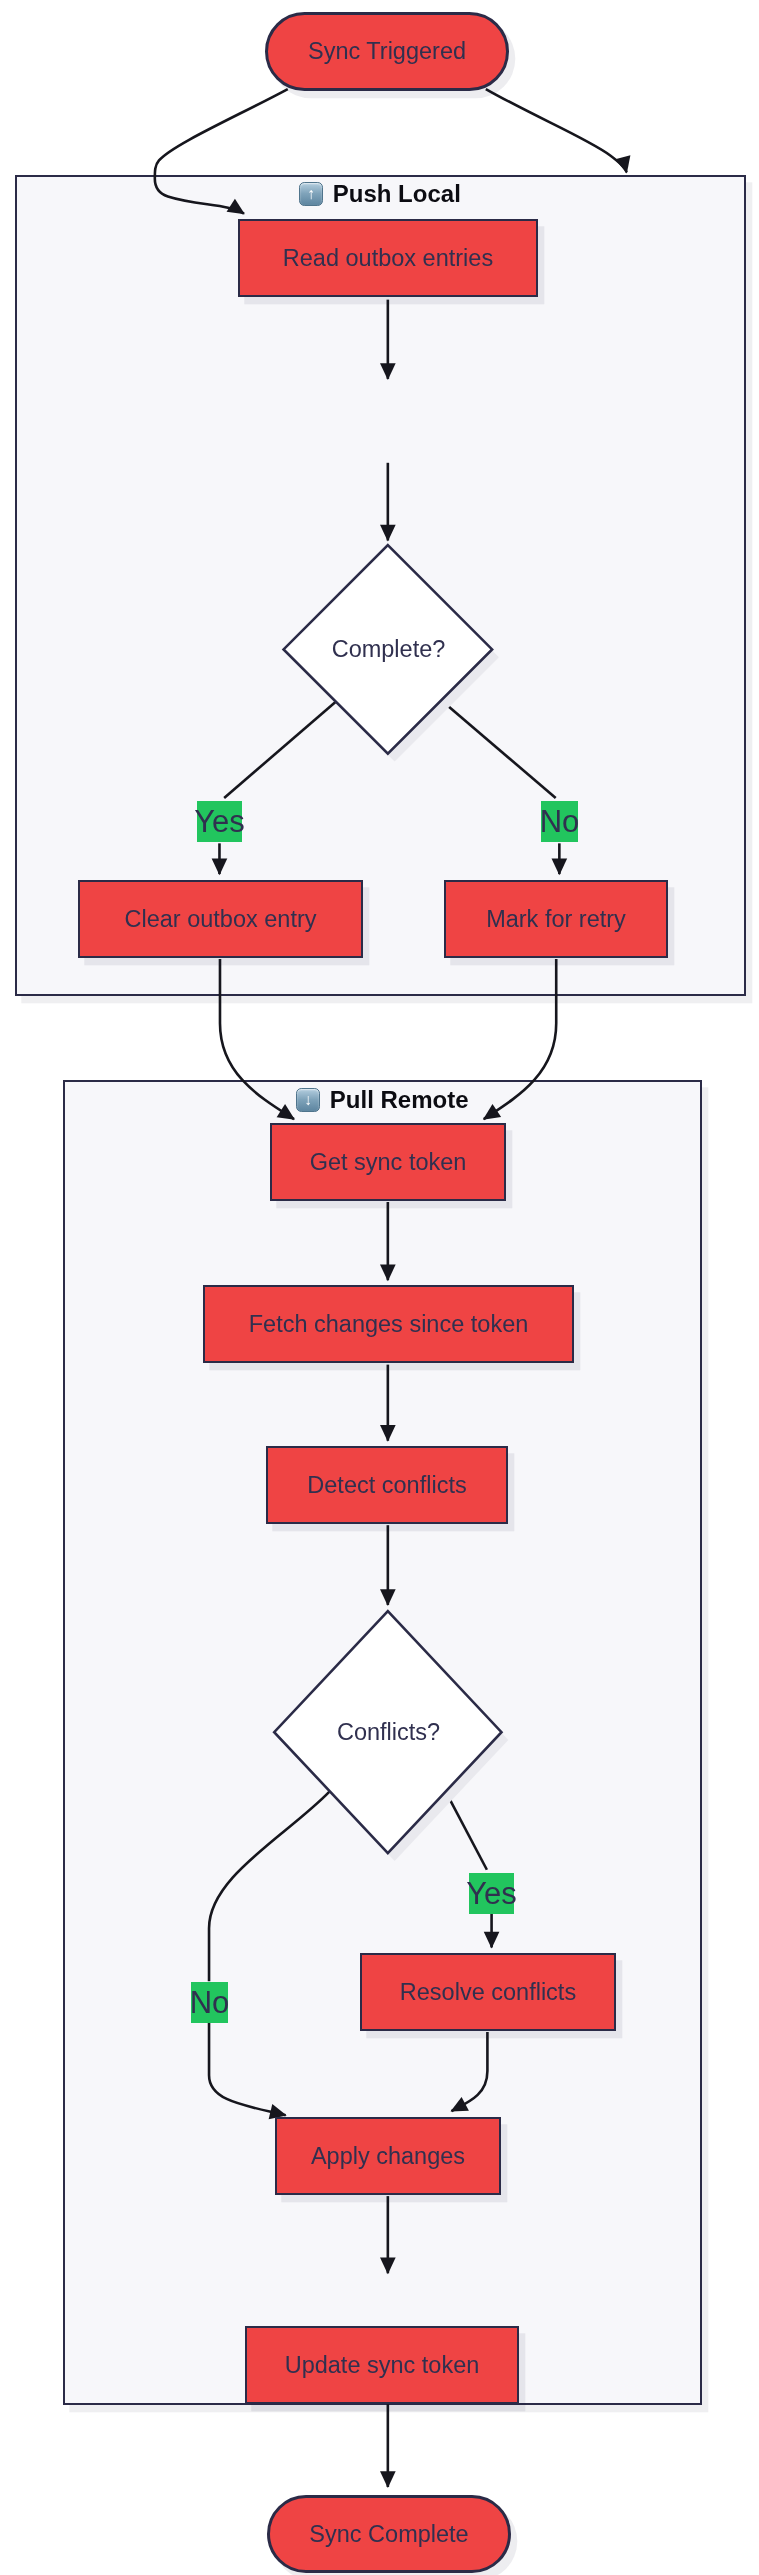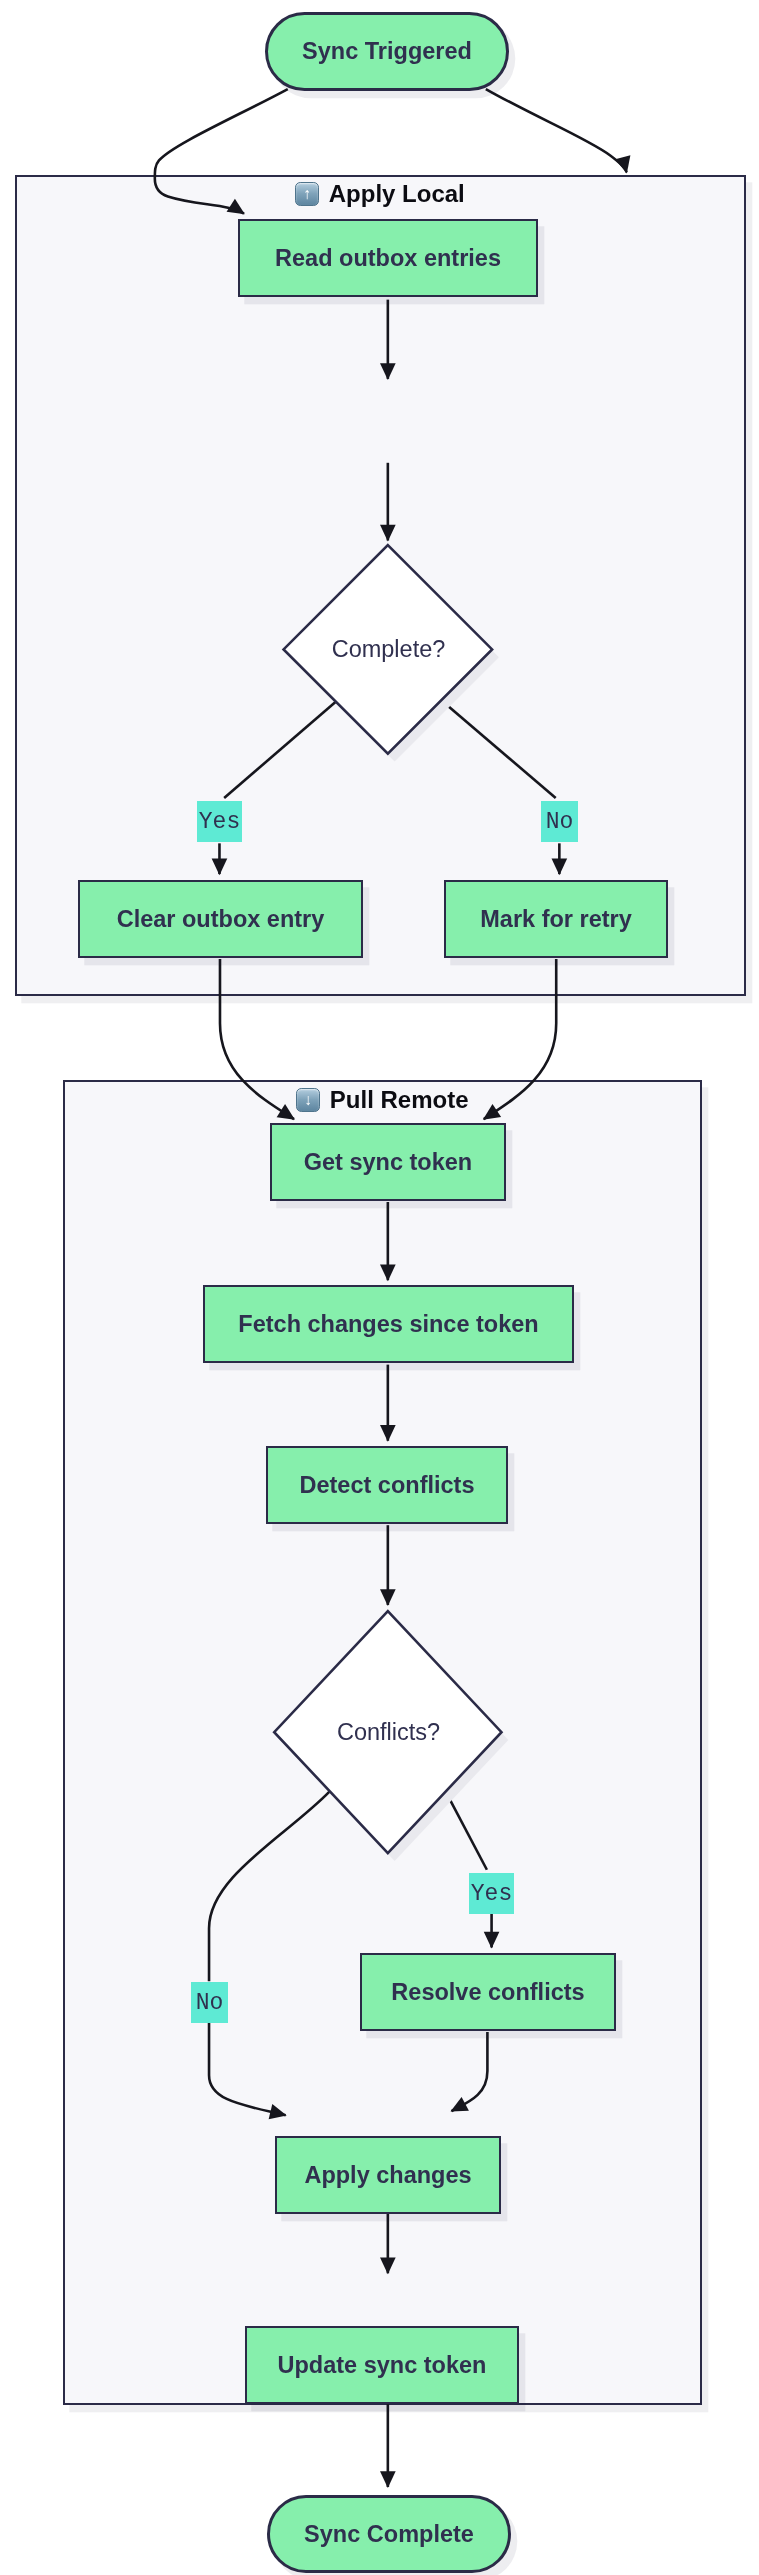--- a/index.html
+++ b/index.html
@@ -16,48 +16,48 @@
     font-size:24px;font-weight:600;color:#0c0c12;
   }
   .sg-icon{
     width:24px;height:24px;border-radius:5.2px;flex:0 0 auto;
     background:linear-gradient(180deg,#b3cddf 0%,#7fa3ba 48%,#5d85a0 100%);
     border:1px solid #4f748c;color:#ffffff;font-size:15.6px;font-weight:bold;
     display:flex;align-items:center;justify-content:center;
     box-shadow:inset 0 1px 1.6px rgba(255,255,255,0.65);box-sizing:border-box;
   }
   .node{
-    position:absolute;background:#86efac;border:2.1px solid #2b2b47;box-sizing:border-box;
+    position:absolute;background:#ef4444;border:2.1px solid #2b2b47;box-sizing:border-box;
     display:flex;align-items:center;justify-content:center;text-align:center;
-    font-size:23.5px;font-weight:700;color:#30304f;
+    font-size:23.5px;font-weight:400;color:#30304f;
     box-shadow:6.3px 7.3px 0 rgba(30,30,60,0.08);z-index:3;
   }
   .stadium{border-width:3.1px;border-radius:43px;}
   .diamond-label{
     position:absolute;width:167px;height:47px;display:flex;align-items:center;justify-content:center;
     font-size:23.5px;font-weight:500;color:#30304f;z-index:3;background:transparent;
   }
   .edge-label{
     position:absolute;display:flex;align-items:center;justify-content:center;
-    background:#5eead4;color:#30304f;font-size:23px;font-weight:500;z-index:4;font-family:Liberation Mono, monospace;
+    background:#22c55e;color:#30304f;font-size:31px;font-weight:500;z-index:4;
   }
   svg.overlay{position:absolute;left:0;top:0;z-index:2;}
   .epath{fill:none;stroke:#16161d;stroke-width:5;stroke-linejoin:round;}
 </style>
 </head>
 <body>
 
 <div id="canvas">
 
   <div class="subgraph" style="left:14.6px;top:175px;width:731px;height:821px;"></div>
   <div class="subgraph" style="left:63px;top:1080px;width:639px;height:1325px;"></div>
 
   <div class="sg-title" style="left:14.6px;top:180px;width:731px;">
     <span class="sg-icon">↑</span>
-    <span>Apply Local</span>
+    <span>Push Local</span>
   </div>
   <div class="sg-title" style="left:63px;top:1086px;width:639px;">
     <span class="sg-icon">↓</span>
     <span>Pull Remote</span>
   </div>
 
   <svg class="overlay" width="759" height="2576" viewBox="0 0 1456 4940">
     <defs>
       <marker id="arrow" markerUnits="userSpaceOnUse" markerWidth="36" markerHeight="36" viewBox="0 0 36 36" refX="32" refY="18" orient="auto">
         <path d="M2 3 L34 18 L2 33 Z" fill="#16161d"></path>
@@ -139,21 +139,21 @@
     <span>Yes</span>
   </div>
   <div class="edge-label" style="left:191px;top:1982px;width:37px;height:41px;">
     <span>No</span>
   </div>
 
   <div class="node" style="left:360px;top:1953px;width:256px;height:78px;">
     <span>Resolve conflicts</span>
   </div>
 
-  <div class="node" style="left:275px;top:2117px;width:226px;height:78px;margin-top:19px;">
+  <div class="node" style="left:275px;top:2117px;width:226px;height:78px;">
     <span>Apply changes</span>
   </div>
 
   <div class="node" style="left:245px;top:2279px;width:274px;height:78px;margin-top:47px;">
     <span>Update sync token</span>
   </div>
 
   <div class="node stadium" style="left:267px;top:2495px;width:244px;height:78px;">
     <span>Sync Complete</span>
   </div>

